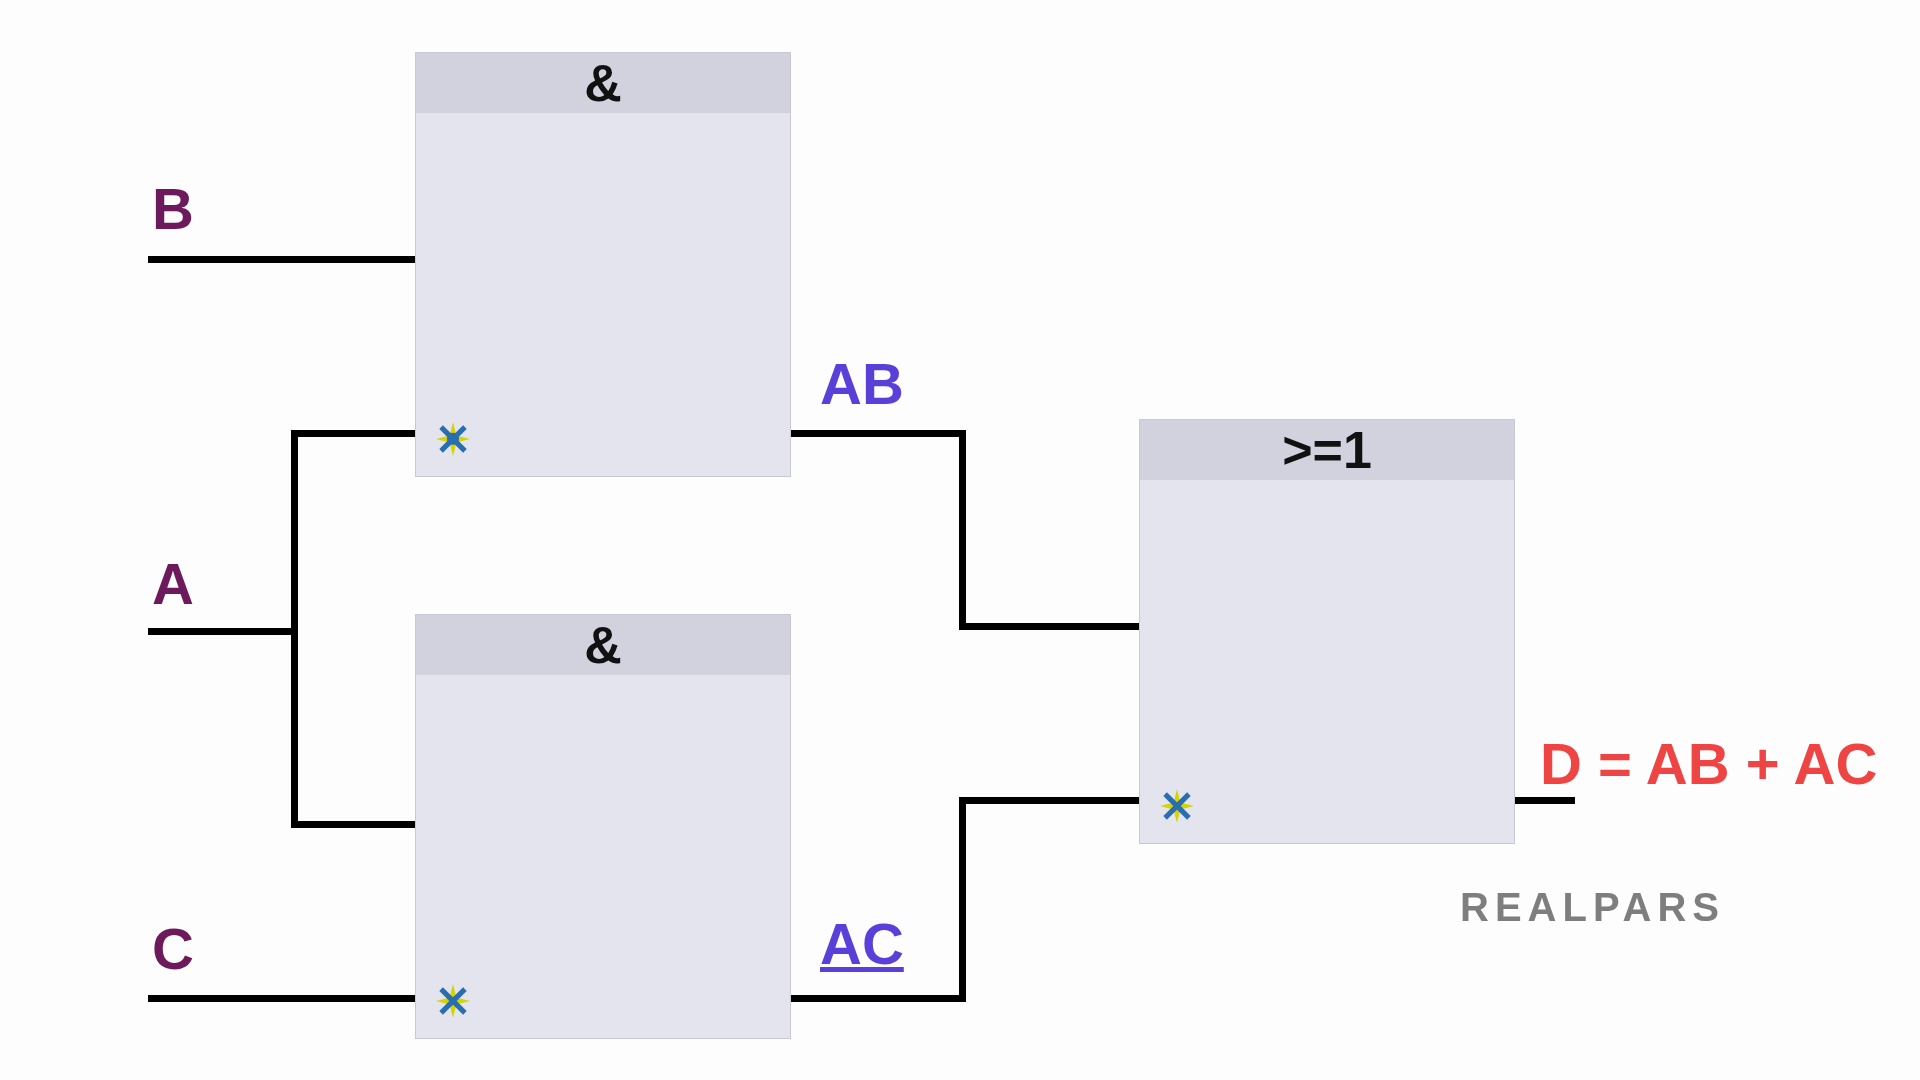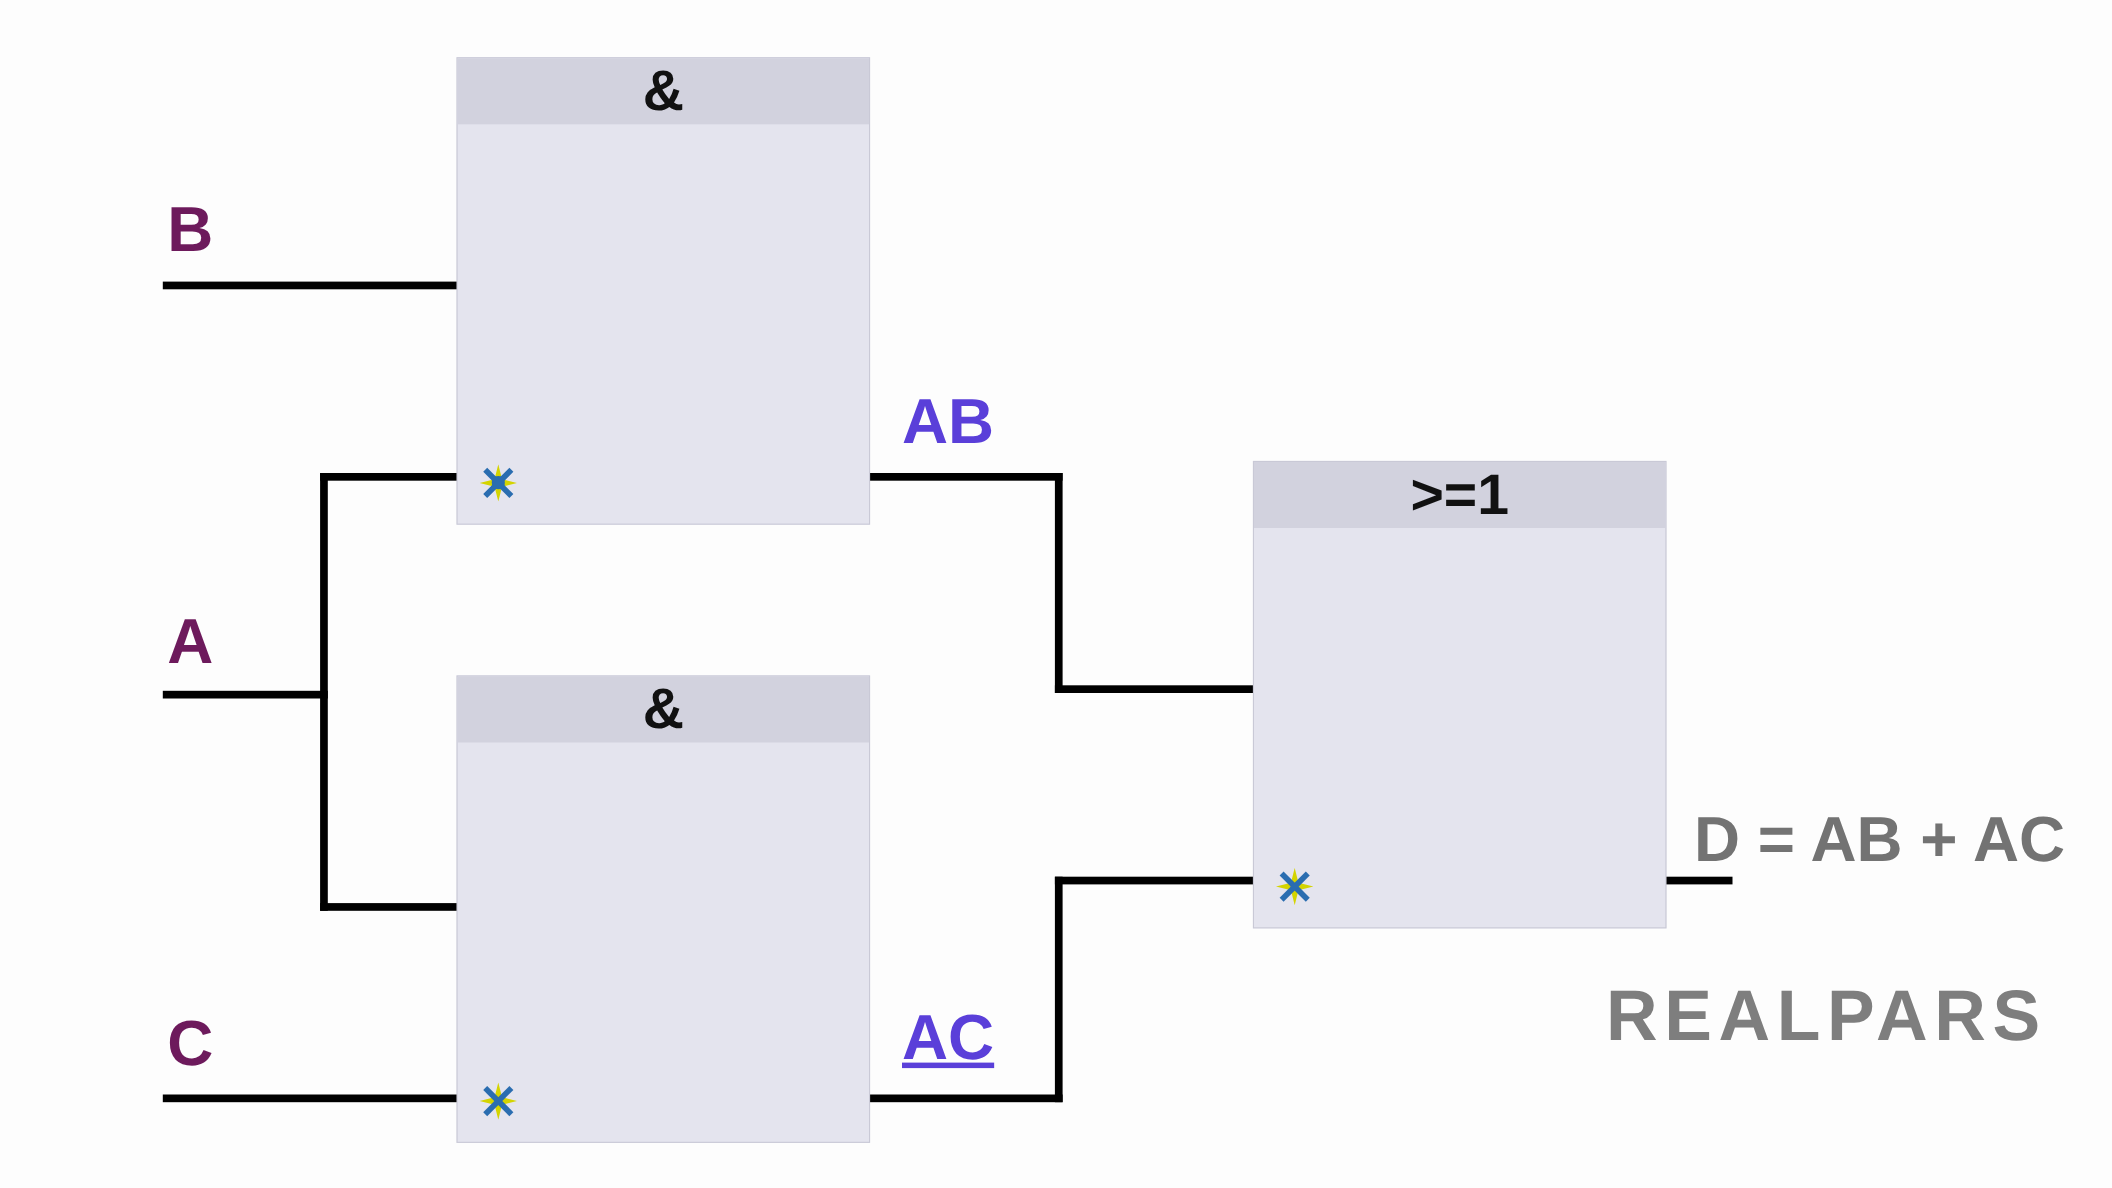--- a/index.html
+++ b/index.html
@@ -37,34 +37,34 @@
     height: 34px;
   }
   .label {
     position: absolute;
     font-size: 58px;
     font-weight: 600;
     white-space: nowrap;
   }
   .input-label { color: #6d1a5c; }
   .mid-label   { color: #5a3fd9; }
-  .out-label   { color: #737373; }
+  .out-label   { color: #ef4444; }
   .wire {
     position: absolute;
     background: #000;
   }
   .h { height: 7px; }
   .v { width: 7px; }
   .logo {
     position: absolute;
     font-family: "Arial Black", Arial, sans-serif;
     font-weight: 900;
     color: #7e7e7e;
     letter-spacing: 6px;
-    font-size: 65px;
+    font-size: 40px;
   }
   
   .ast-a { fill: #d4d400; }
   .ast-b { fill: #2a6db0; }
 </style>
 </head>
 <body>
 
 <div class="canvas">
 

